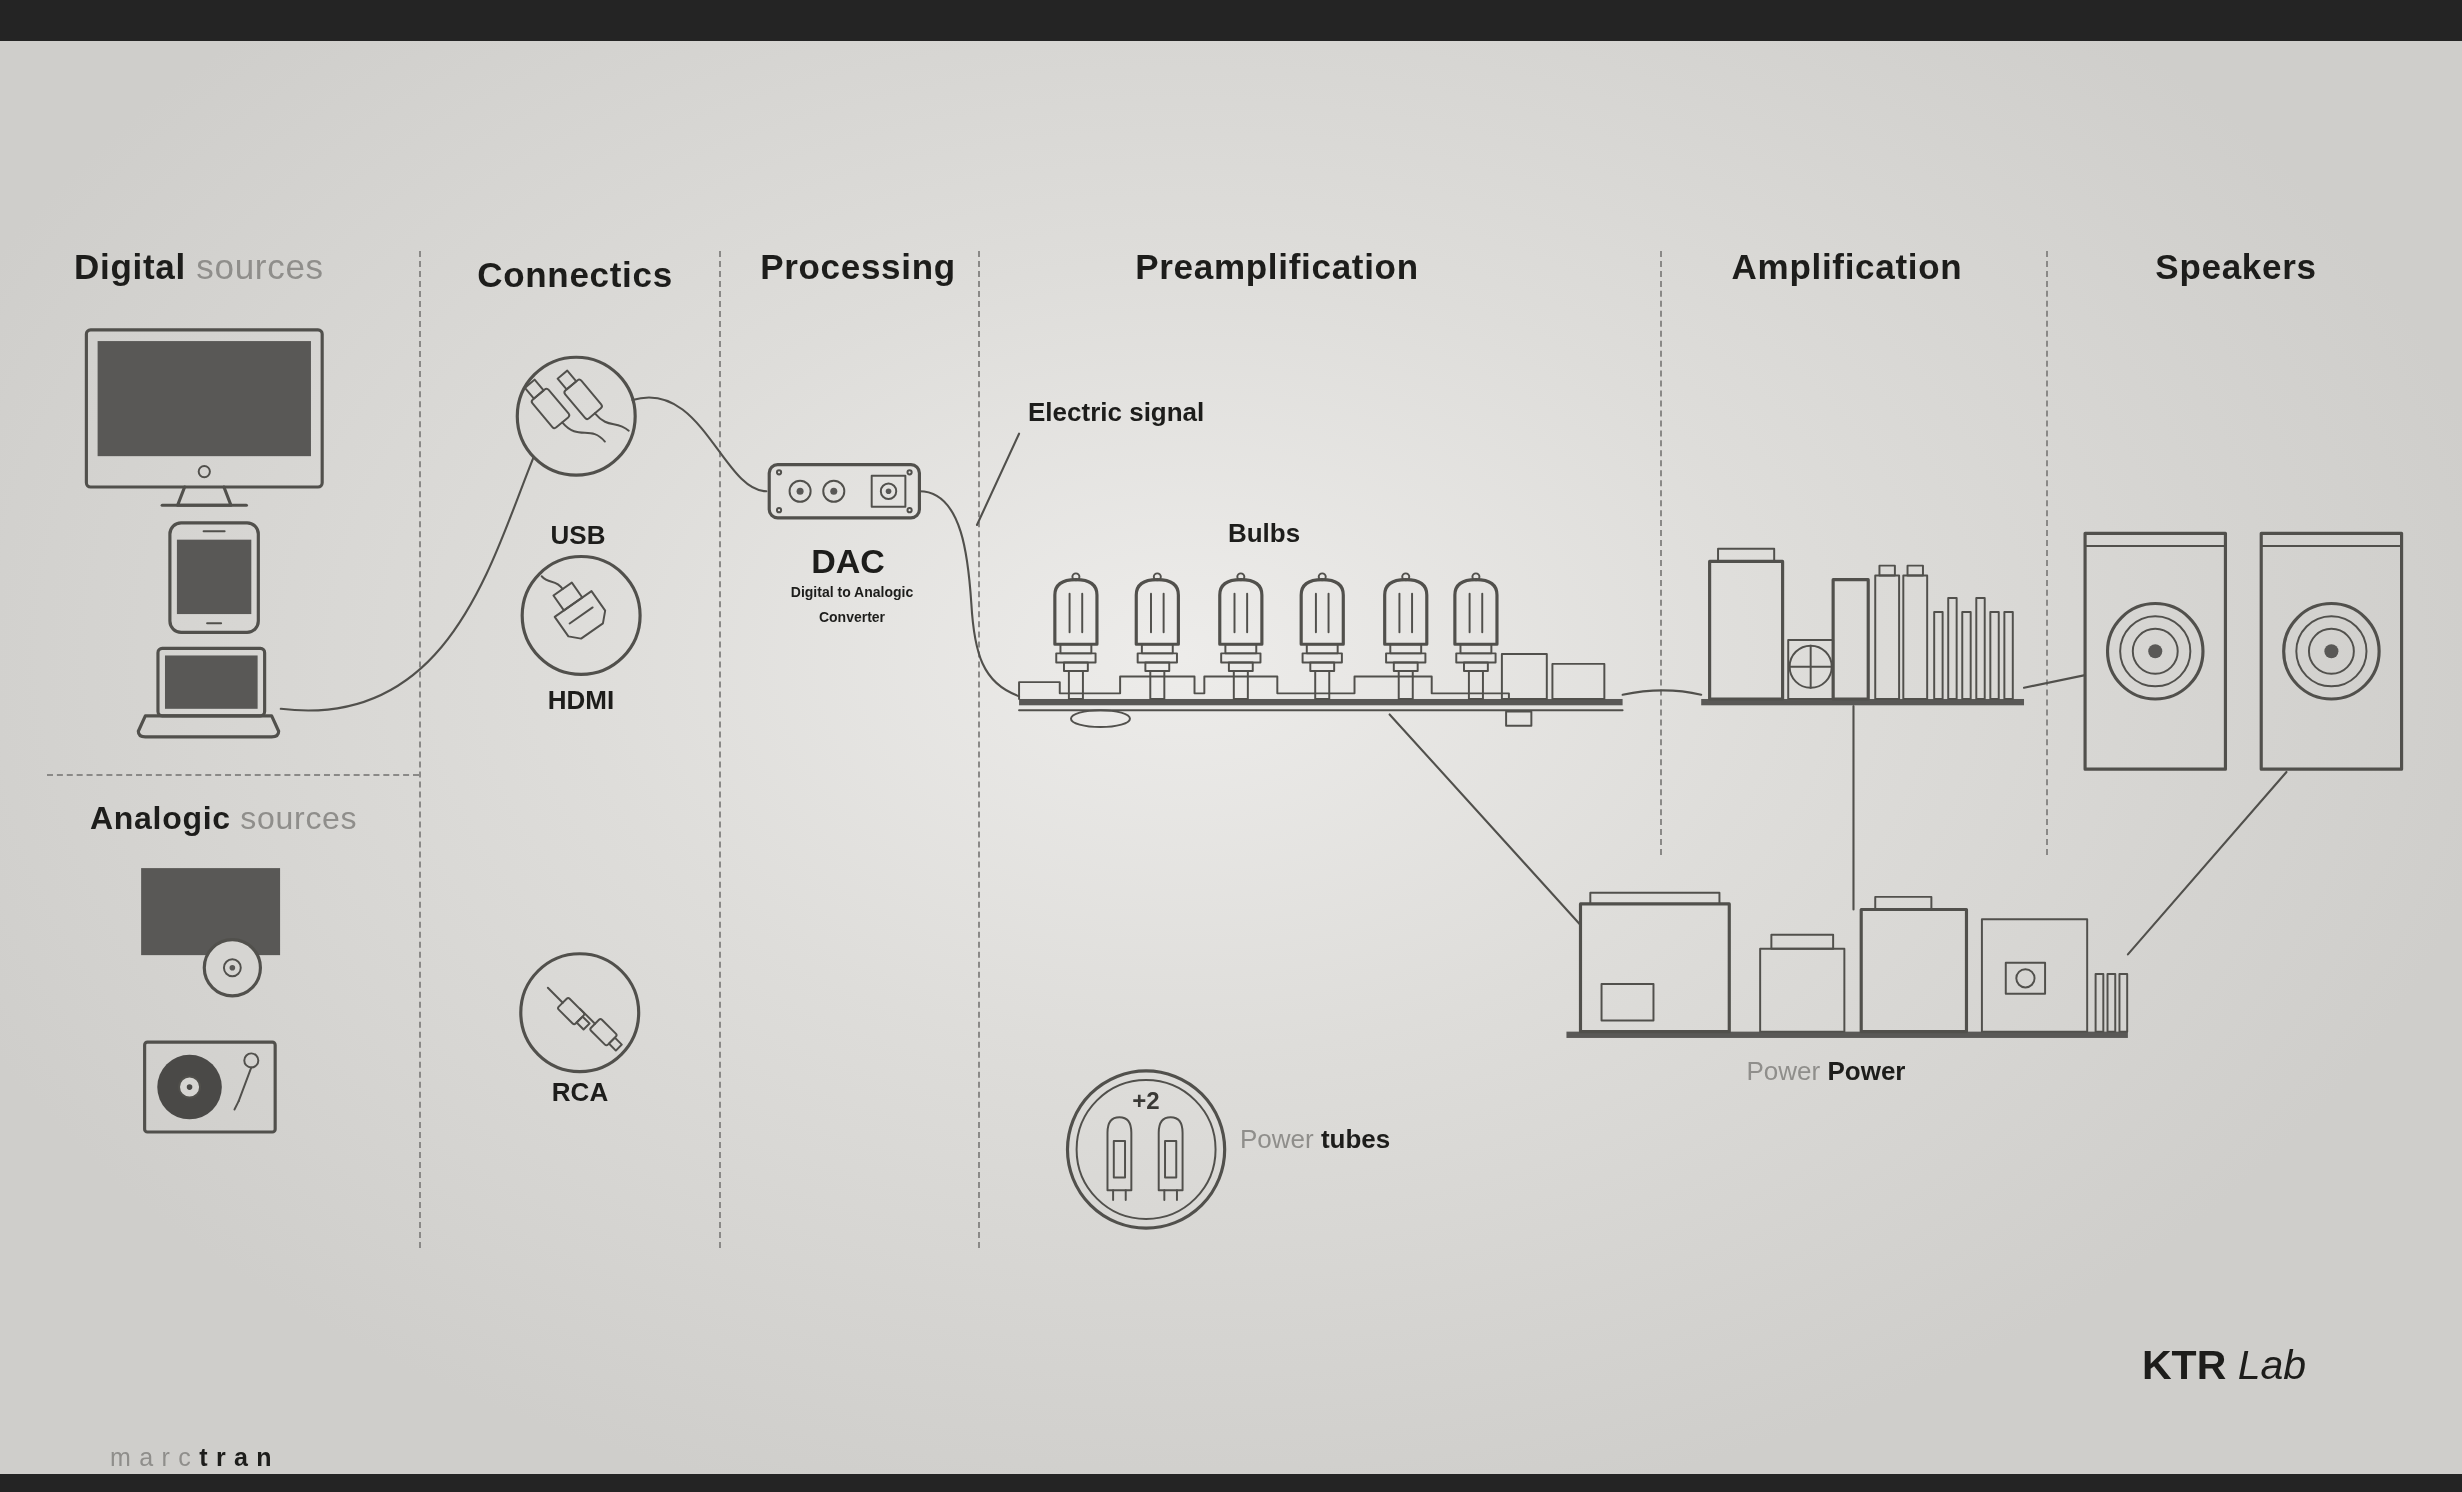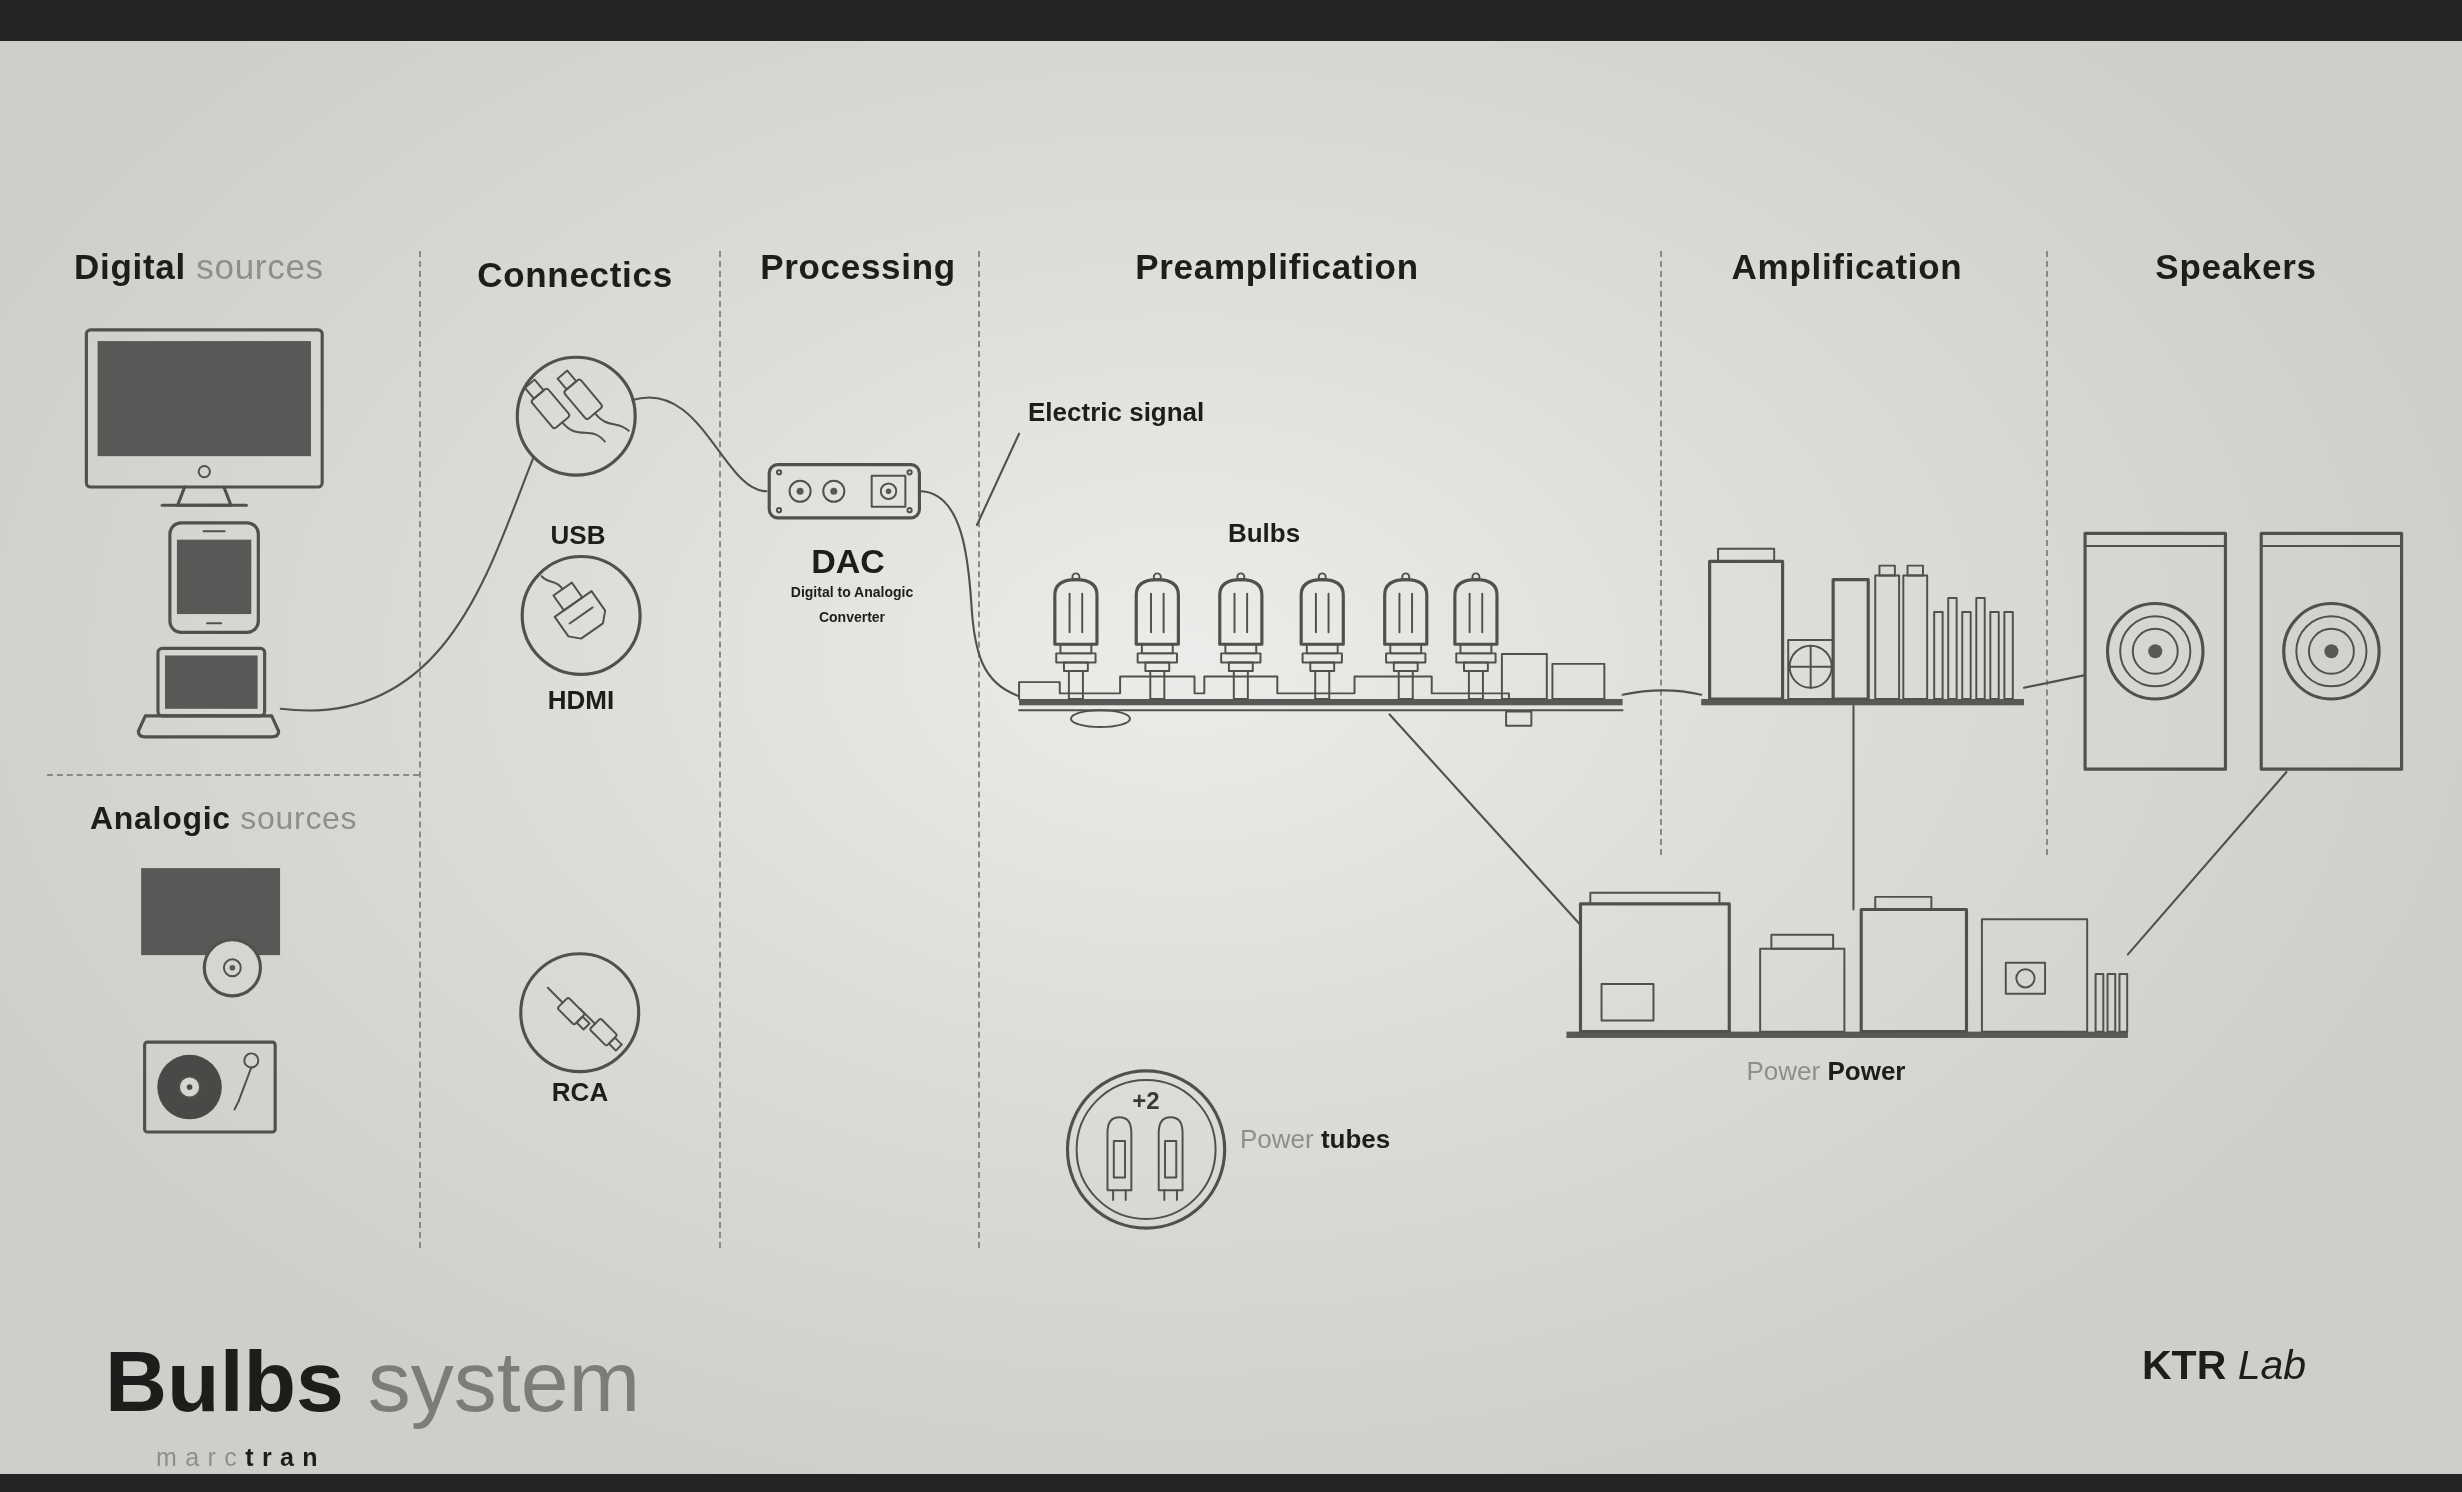--- a/index.html
+++ b/index.html
@@ -27,21 +27,21 @@
   .st   { fill:none; stroke:#51504c; stroke-width:4.5; stroke-linejoin:round; stroke-linecap:round; }
   .thin { fill:none; stroke:#51504c; stroke-width:2.8; stroke-linejoin:round; stroke-linecap:round; }
   .wire { fill:none; stroke:#51504c; stroke-width:3;   stroke-linejoin:round; stroke-linecap:round; }
   .fillDark { fill:#595856; stroke:none; }
   .cd    { fill:#d6d5d2; stroke:#51504c; stroke-width:4.5; }
   .vinyl { fill:#4a4947; stroke:none; }
   .ringl { fill:#d6d5d2; stroke:#51504c; stroke-width:2.8; }
 
   .foot-title { position:absolute; font-size:86px; font-weight:bold; color:#1d1d1b; white-space:nowrap; }
   .foot-title .lt { font-weight:normal; color:#7d7c79; }
-  .brand { position:absolute; font-size:25px; letter-spacing:8.4px; color:#8f8e8b; white-space:nowrap;margin-left:46px; }
+  .brand { position:absolute; font-size:25px; letter-spacing:8.4px; color:#8f8e8b; white-space:nowrap; }
   .brand .b { font-weight:bold; color:#1d1d1b; }
   .ktr { position:absolute; font-size:41px; font-weight:bold; color:#1d1d1b; white-space:nowrap; }
   .ktr .it { font-style:italic; font-weight:normal; }
 </style>
 </head>
 <body>
 
 <div class="canvas">
 
   <div class="bar top"></div>
@@ -336,24 +336,20 @@
   <div class="lbl" style="left:1240px; top:1124px;">
     <span class="light">Power</span>
     <span>tubes</span>
   </div>
 
   <div class="lbl ctr" style="left:1826px; top:1056px;">
     <span class="light">Power</span>
     <span>Power</span>
   </div>
 
-  <div class="foot-title" style="left:105px; top:1332px;">
-    <span>Bulbs</span>
-    <span class="lt">system</span>
-  </div>
   <div class="brand" style="left:110px; top:1443px;">
     <span>marc</span><span class="b">tran</span>
   </div>
   <div class="ktr" style="left:2142px; top:1342px;">
     <span>KTR</span>
     <span class="it">Lab</span>
   </div>
 
 </div>
 

